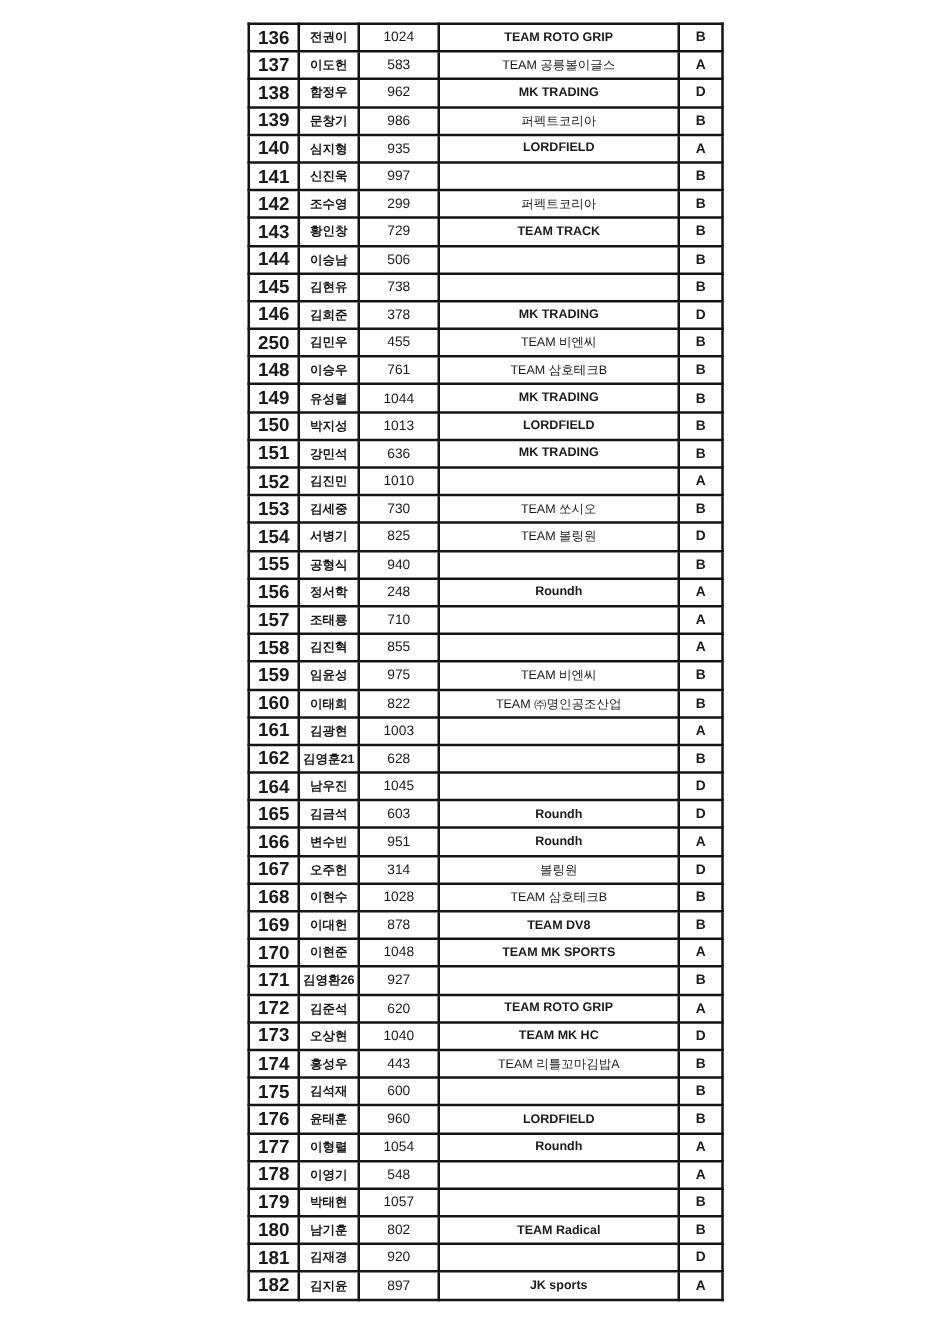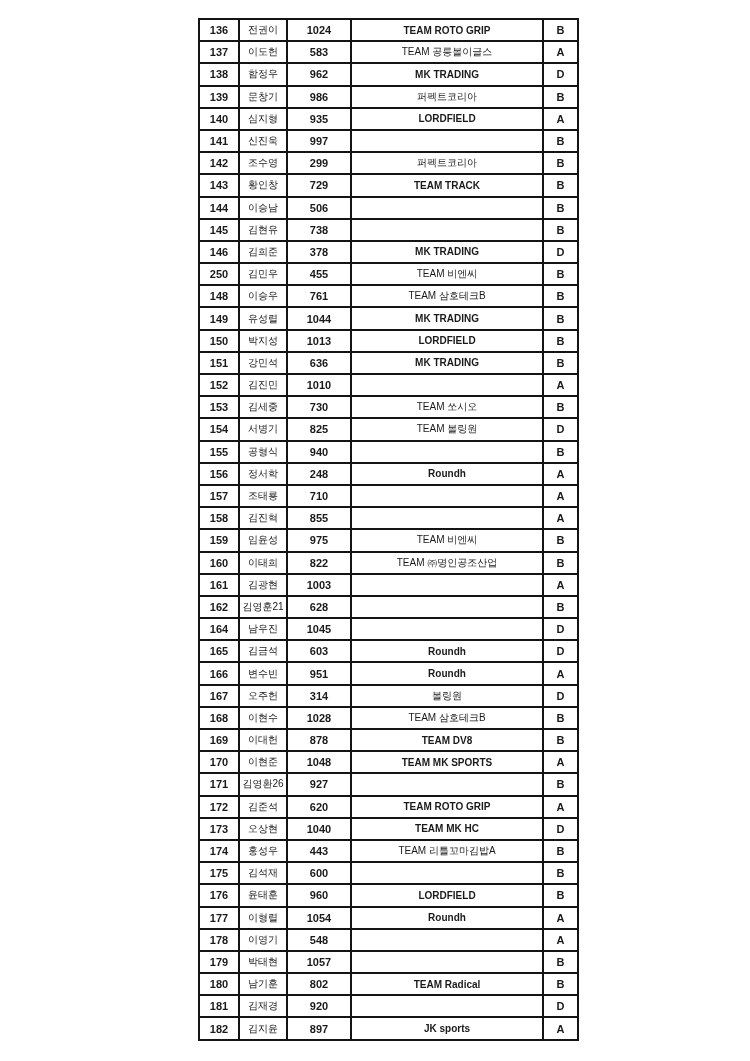--- a/index.html
+++ b/index.html
@@ -27,23 +27,23 @@
   }
   table.roster td {
     border: 2px solid #141414;
     text-align: center;
     vertical-align: middle;
     padding: 0 2px;
     overflow: hidden;
     white-space: nowrap;
     background: #ffffff;
   }
-  td.c-no    { width: 34px;  font-size: 11px; font-weight: bold; }
-  td.c-name  { width: 42px;  font-size: 10px; font-weight: 400; }
-  td.c-score { width: 58px;  font-size: 11px; font-weight: bold; }
+  td.c-no    { width: 34px;  font-size: 15px; font-weight: bold; }
+  td.c-name  { width: 42px;  font-size: 10px; font-weight: 700; }
+  td.c-score { width: 58px;  font-size: 11px; font-weight: normal; }
   td.c-team  { width: 186px; font-size: 10px; }
   td.c-team.bold { font-weight: bold; margin-top: 18px; }
   td.c-grade { width: 29px;  font-size: 11px; font-weight: bold; }
 </style>
 </head>
 <body>
 
 <div class="table-wrap">
   <table class="roster">
     <tbody>

